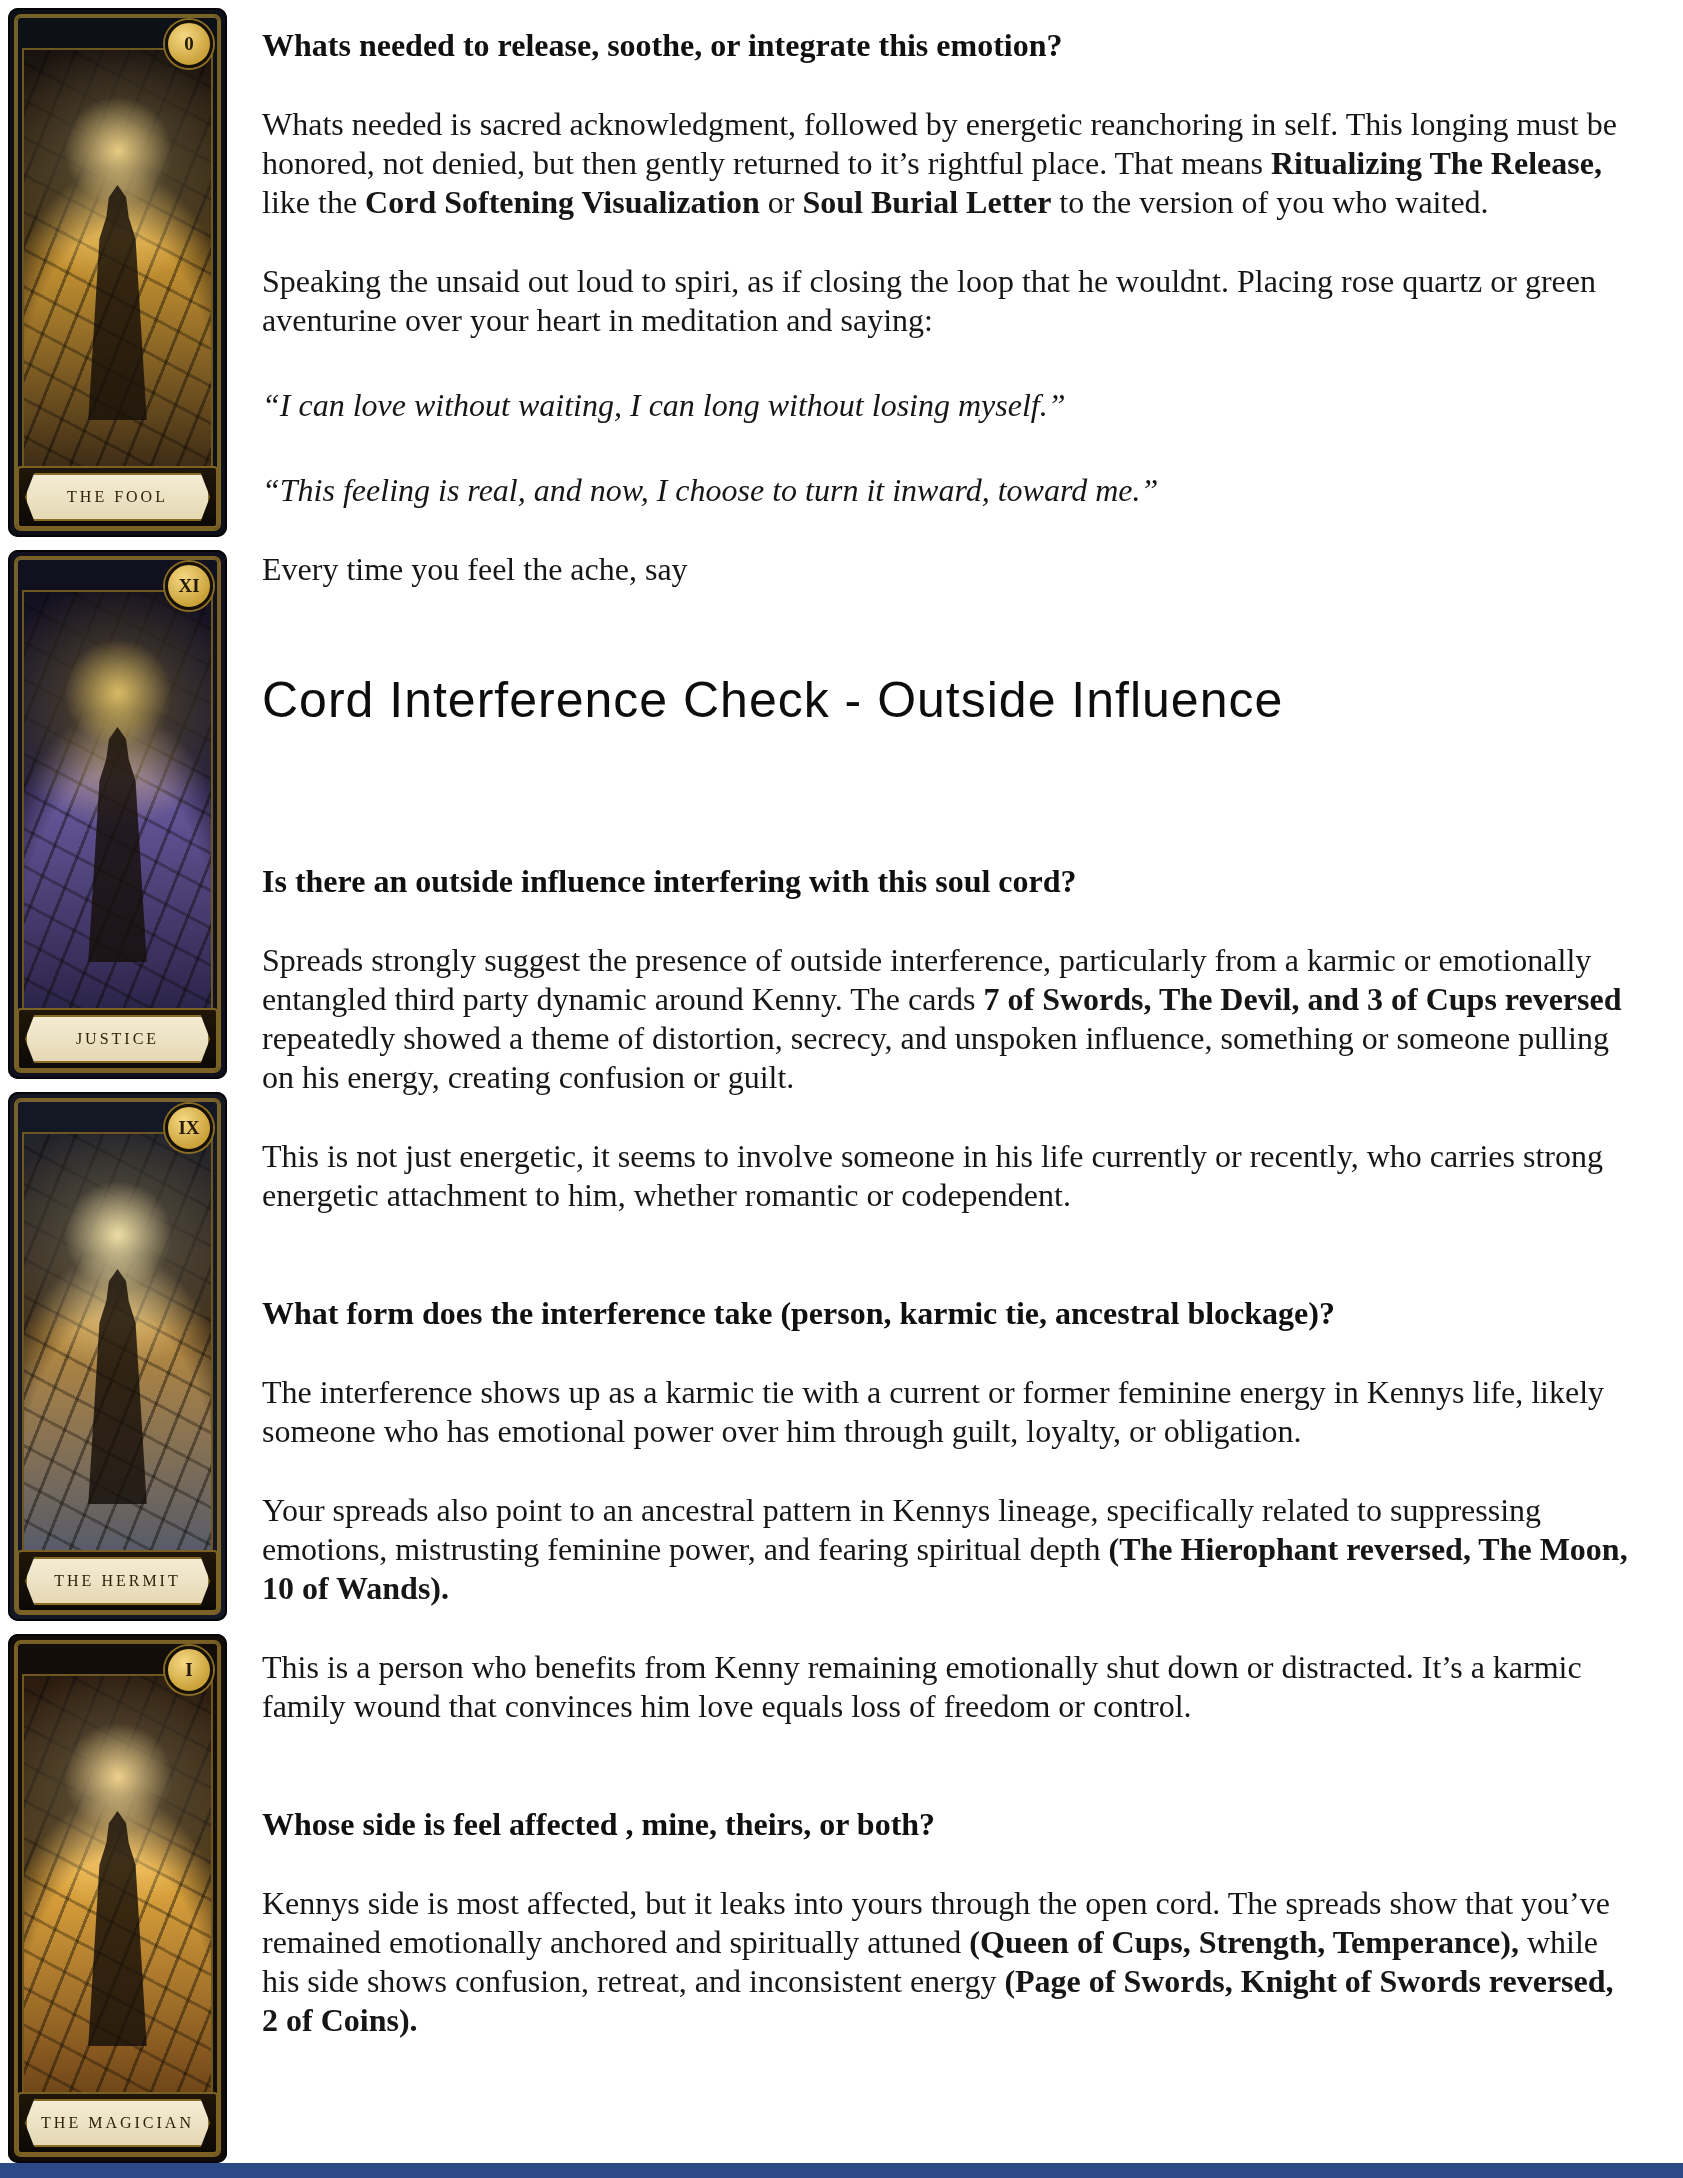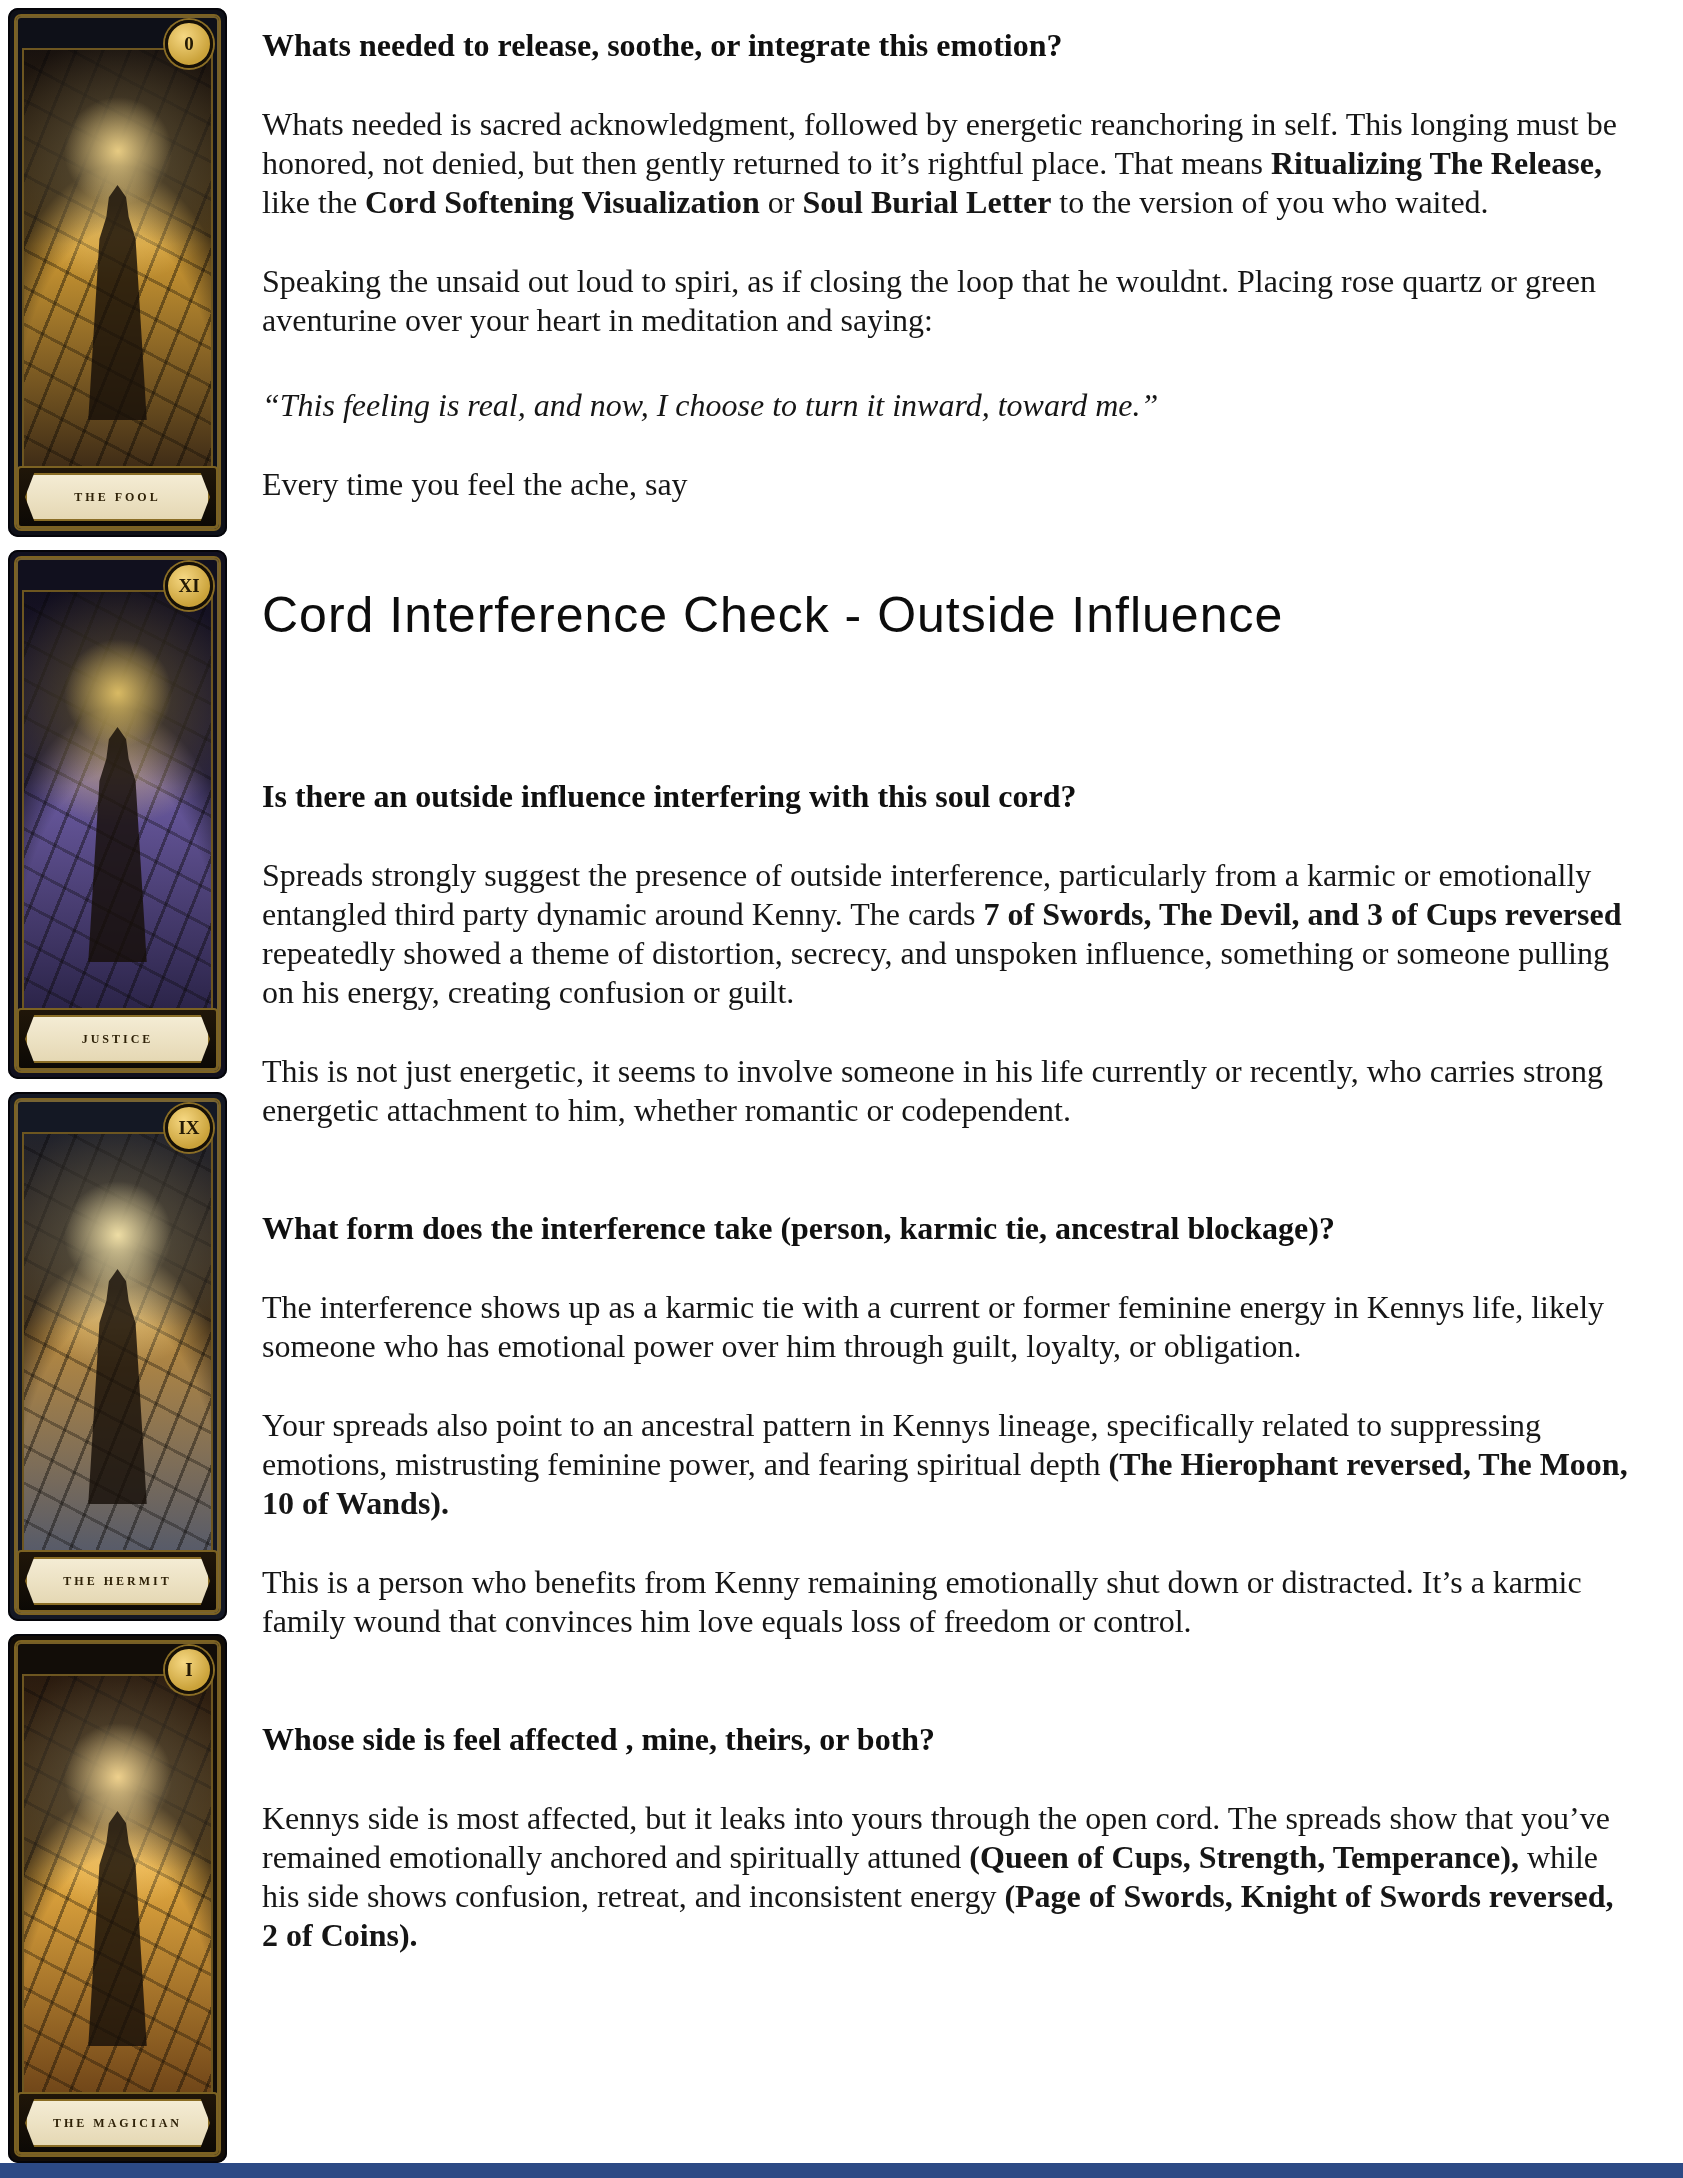--- a/index.html
+++ b/index.html
@@ -83,21 +83,21 @@
     z-index: 3;
   }
   .banner-plate {
     flex: 1;
     background: linear-gradient(180deg, #f4ecd4, #e5d8b4);
     border: 2px solid #8a6d25;
     clip-path: polygon(5% 0, 95% 0, 100% 50%, 95% 100%, 5% 100%, 0 50%);
     display: flex; align-items: center; justify-content: center;
   }
   .card-label {
-    font-weight: 700; font-size: 12px; letter-spacing: 3px;
+    font-weight: 400; font-size: 16px; letter-spacing: 3px;
     color: #2f2208; white-space: nowrap;
     font-family: "Liberation Serif", serif;
   }
 
   
   .text-column {
     position: absolute; left: 262px; top: 0;
     width: 1366px;
     padding-top: 25px;
   }
@@ -197,20 +197,21 @@
         <span class="card-label">THE MAGICIAN</span>
       </div>
     </div>
   </div>
 </div>
 
 <div class="text-column">
     <div class="block heading"><span class="b">Whats needed to release, soothe, or integrate this emotion?</span></div>
     <div class="block paragraph"><span>Whats needed is sacred acknowledgment, followed by energetic reanchoring in self. This longing must be honored, not denied, but then gently returned to it’s rightful place. That means </span><span class="b">Ritualizing The Release,</span><span> like the </span><span class="b">Cord Softening Visualization</span><span> or </span><span class="b">Soul Burial Letter</span><span> to the version of you who waited.</span></div>
     <div class="block paragraph"><span>Speaking the unsaid out loud to spiri, as if closing the loop that he wouldnt. Placing rose quartz or green aventurine over your heart in meditation and saying:</span></div>
+    <div class="block quote"><span class="i">“I can love without waiting, I can long without losing myself.”</span></div>
     <div class="block quote"><span class="i">“This feeling is real, and now, I choose to turn it inward, toward me.”</span></div>
     <div class="block paragraph"><span>Every time you feel the ache, say</span></div>
     <div class="block script-heading"><span>Cord Interference Check - Outside Influence</span></div>
     <div class="block heading"><span class="b">Is there an outside influence interfering with this soul cord?</span></div>
     <div class="block paragraph"><span>Spreads strongly suggest the presence of outside interference, particularly from a karmic or emotionally entangled third party dynamic around Kenny. The cards </span><span class="b">7 of Swords, The Devil, and 3 of Cups reversed</span><span> repeatedly showed a theme of distortion, secrecy, and unspoken influence, something or someone pulling on his energy, creating confusion or guilt.</span></div>
     <div class="block paragraph"><span>This is not just energetic, it seems to involve someone in his life currently or recently, who carries strong energetic attachment to him, whether romantic or codependent.</span></div>
     <div class="block heading"><span class="b">What form does the interference take (person, karmic tie, ancestral blockage)?</span></div>
     <div class="block paragraph"><span>The interference shows up as a karmic tie with a current or former feminine energy in Kennys life, likely someone who has emotional power over him through guilt, loyalty, or obligation.</span></div>
     <div class="block paragraph"><span>Your spreads also point to an ancestral pattern in Kennys lineage, specifically related to suppressing emotions, mistrusting feminine power, and fearing spiritual depth </span><span class="b">(The Hierophant reversed, The Moon, 10 of Wands).</span></div>
     <div class="block paragraph"><span>This is a person who benefits from Kenny remaining emotionally shut down or distracted. It’s a karmic family wound that convinces him love equals loss of freedom or control.</span></div>

